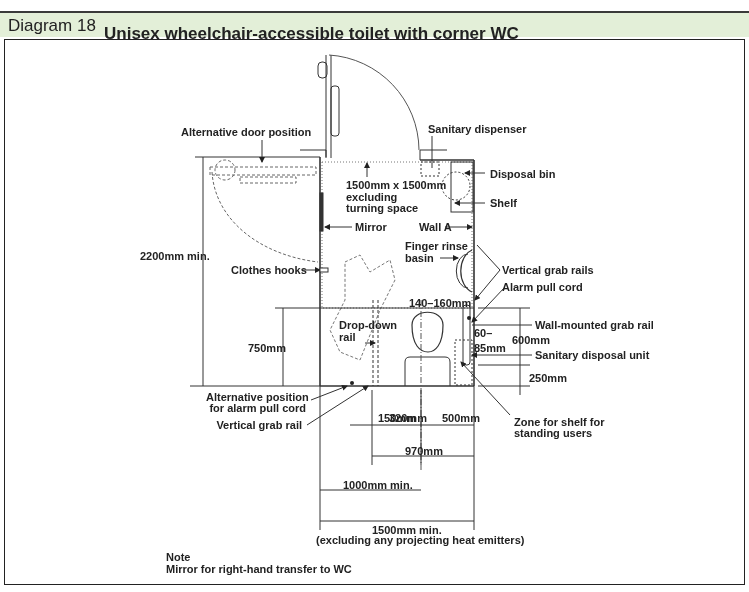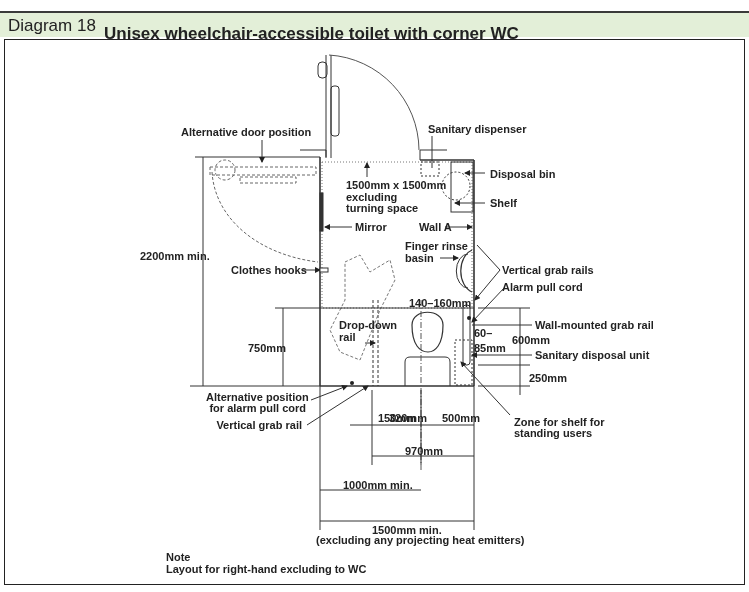--- a/index.html
+++ b/index.html
@@ -138,13 +138,13 @@
 <div class="lbl" style="left:389px;top:413px;">320mm</div>
 <div class="lbl" style="left:429px;top:413px;padding-left:13px;">500mm</div>
 <div class="lbl lblr" style="left:206px;top:420px;width:96px;">Vertical grab rail</div>
 <div class="lbl" style="left:514px;top:417px;">Zone for shelf for</div>
 <div class="lbl" style="left:514px;top:428px;">standing users</div>
 <div class="lbl" style="left:405px;top:446px;">970mm</div>
 <div class="lbl" style="left:343px;top:480px;">1000mm min.</div>
 <div class="lbl" style="left:372px;top:525px;">1500mm min.</div>
 <div class="lbl" style="left:316px;top:535px;">(excluding any projecting heat emitters)</div>
 <div class="lbl" style="left:166px;top:552px;">Note</div>
-<div class="lbl" style="left:166px;top:564px;">Layout for right-hand excluding to WC</div>
+<div class="lbl" style="left:166px;top:564px;">Mirror for right-hand transfer to WC</div>
 
 </body></html>

